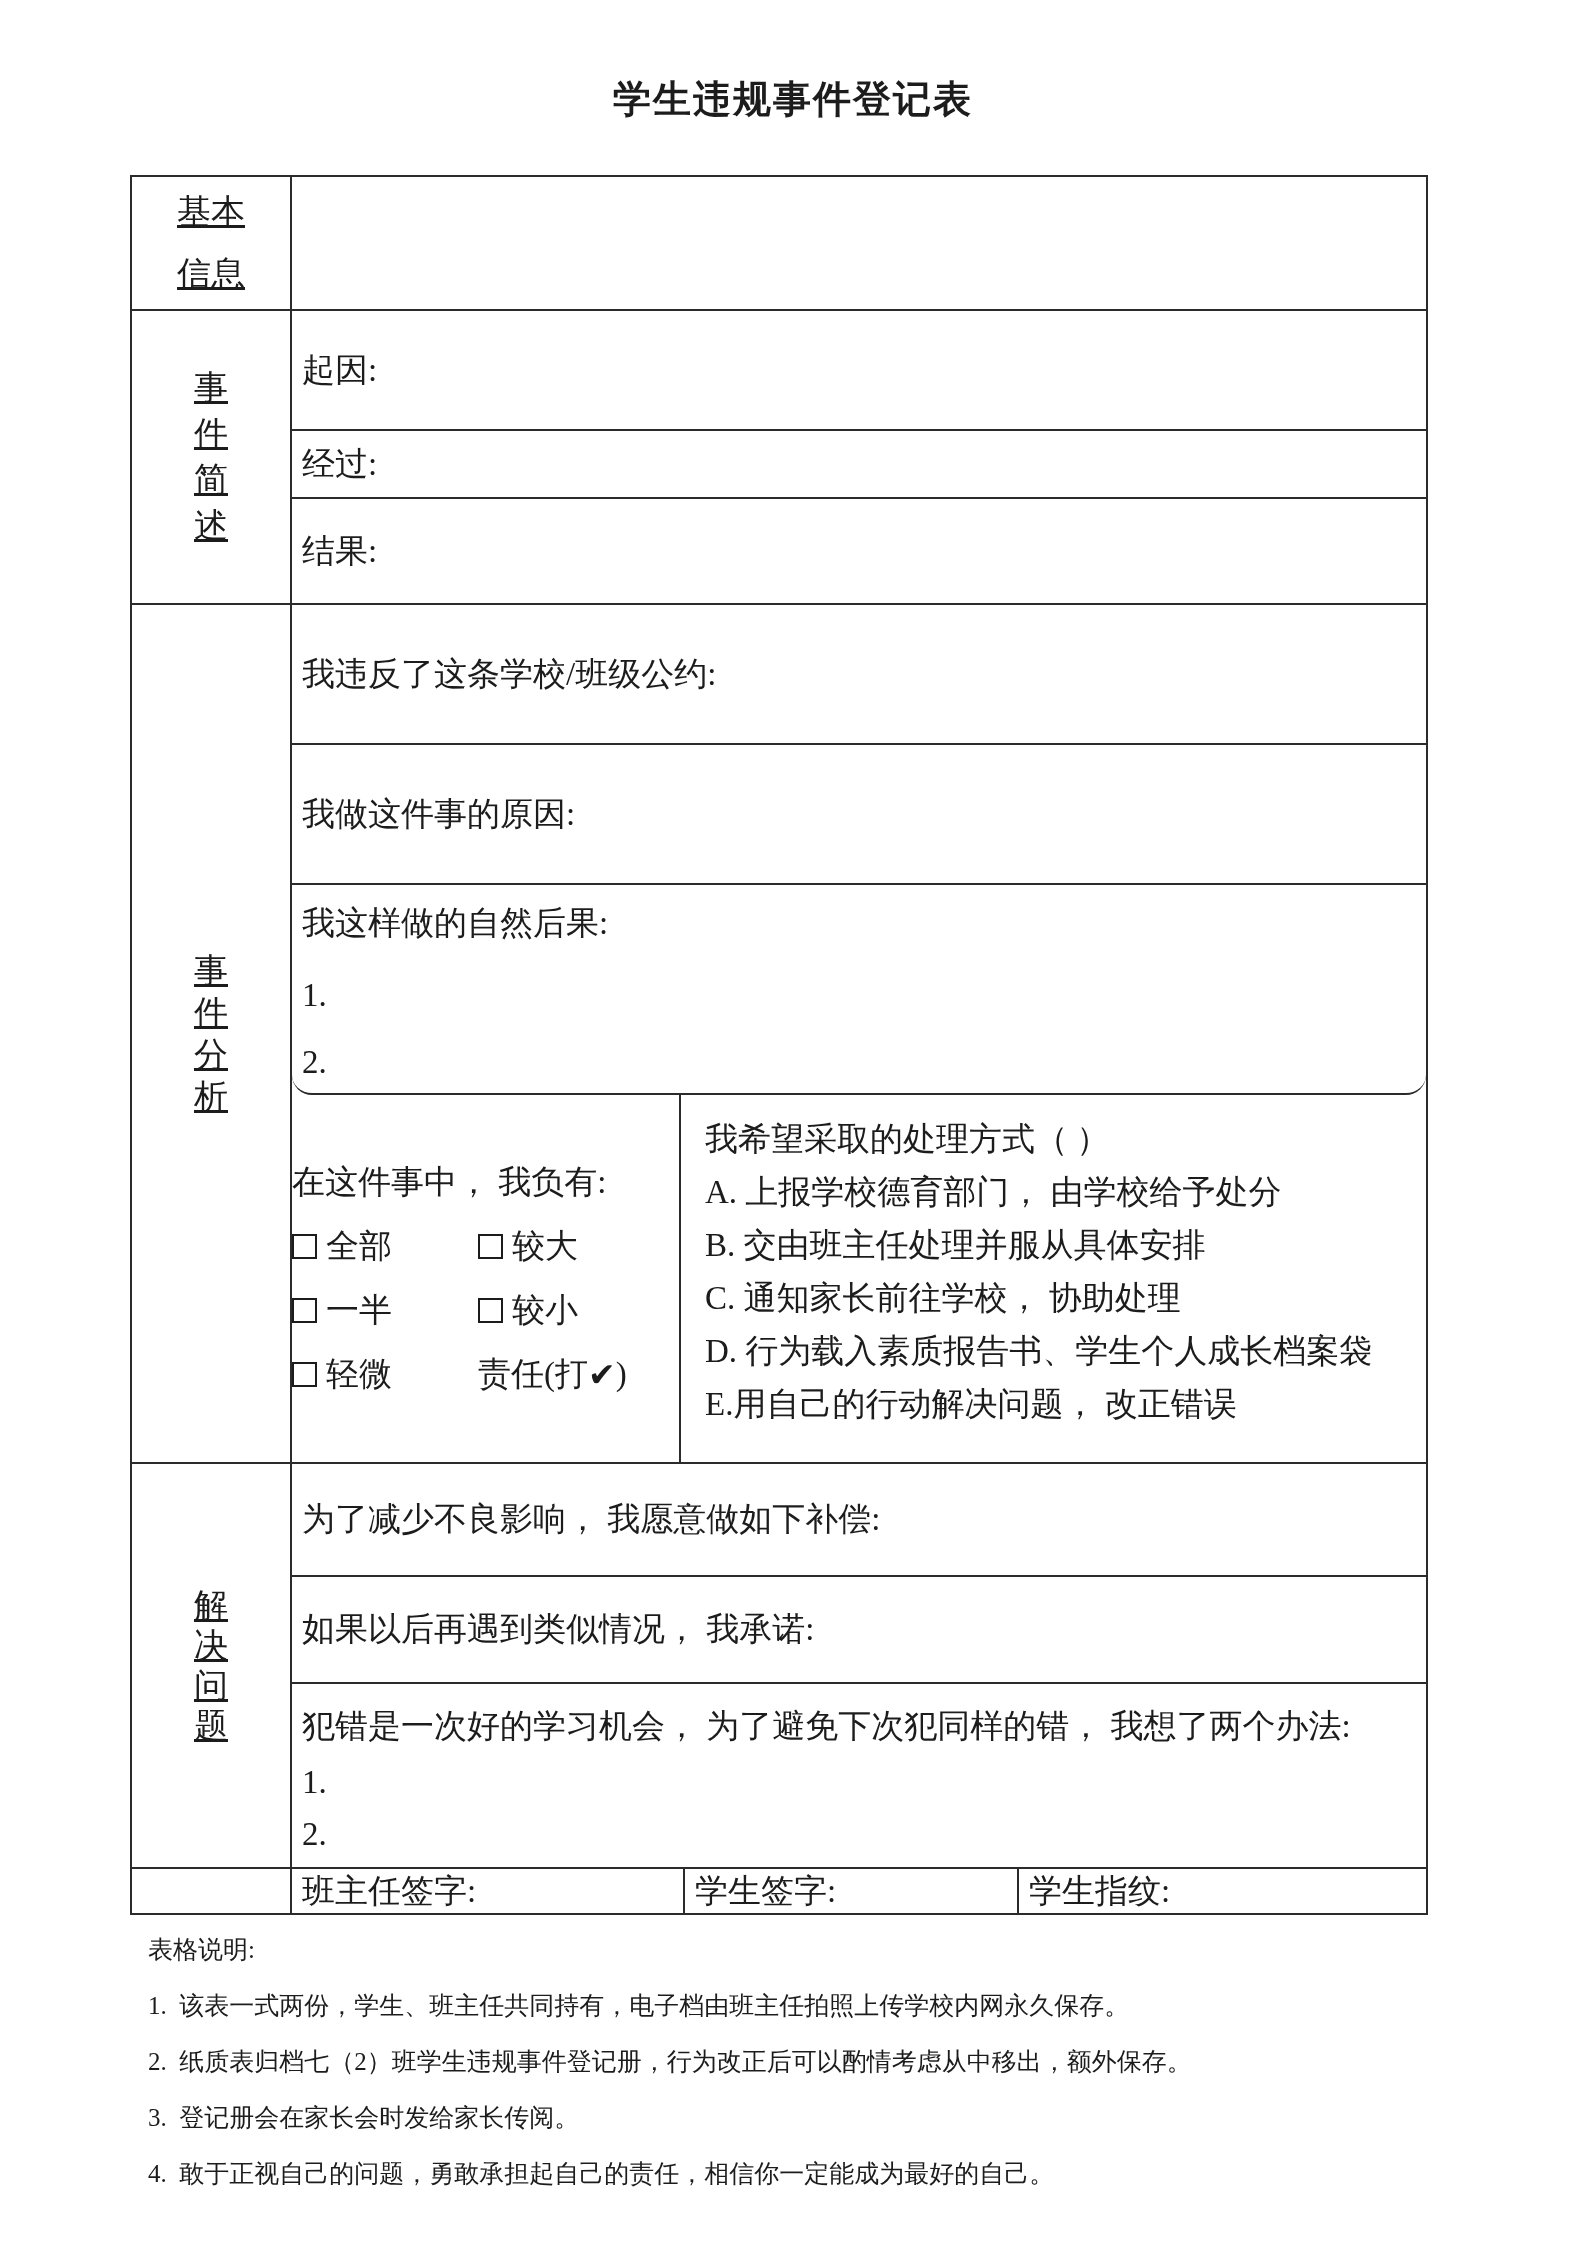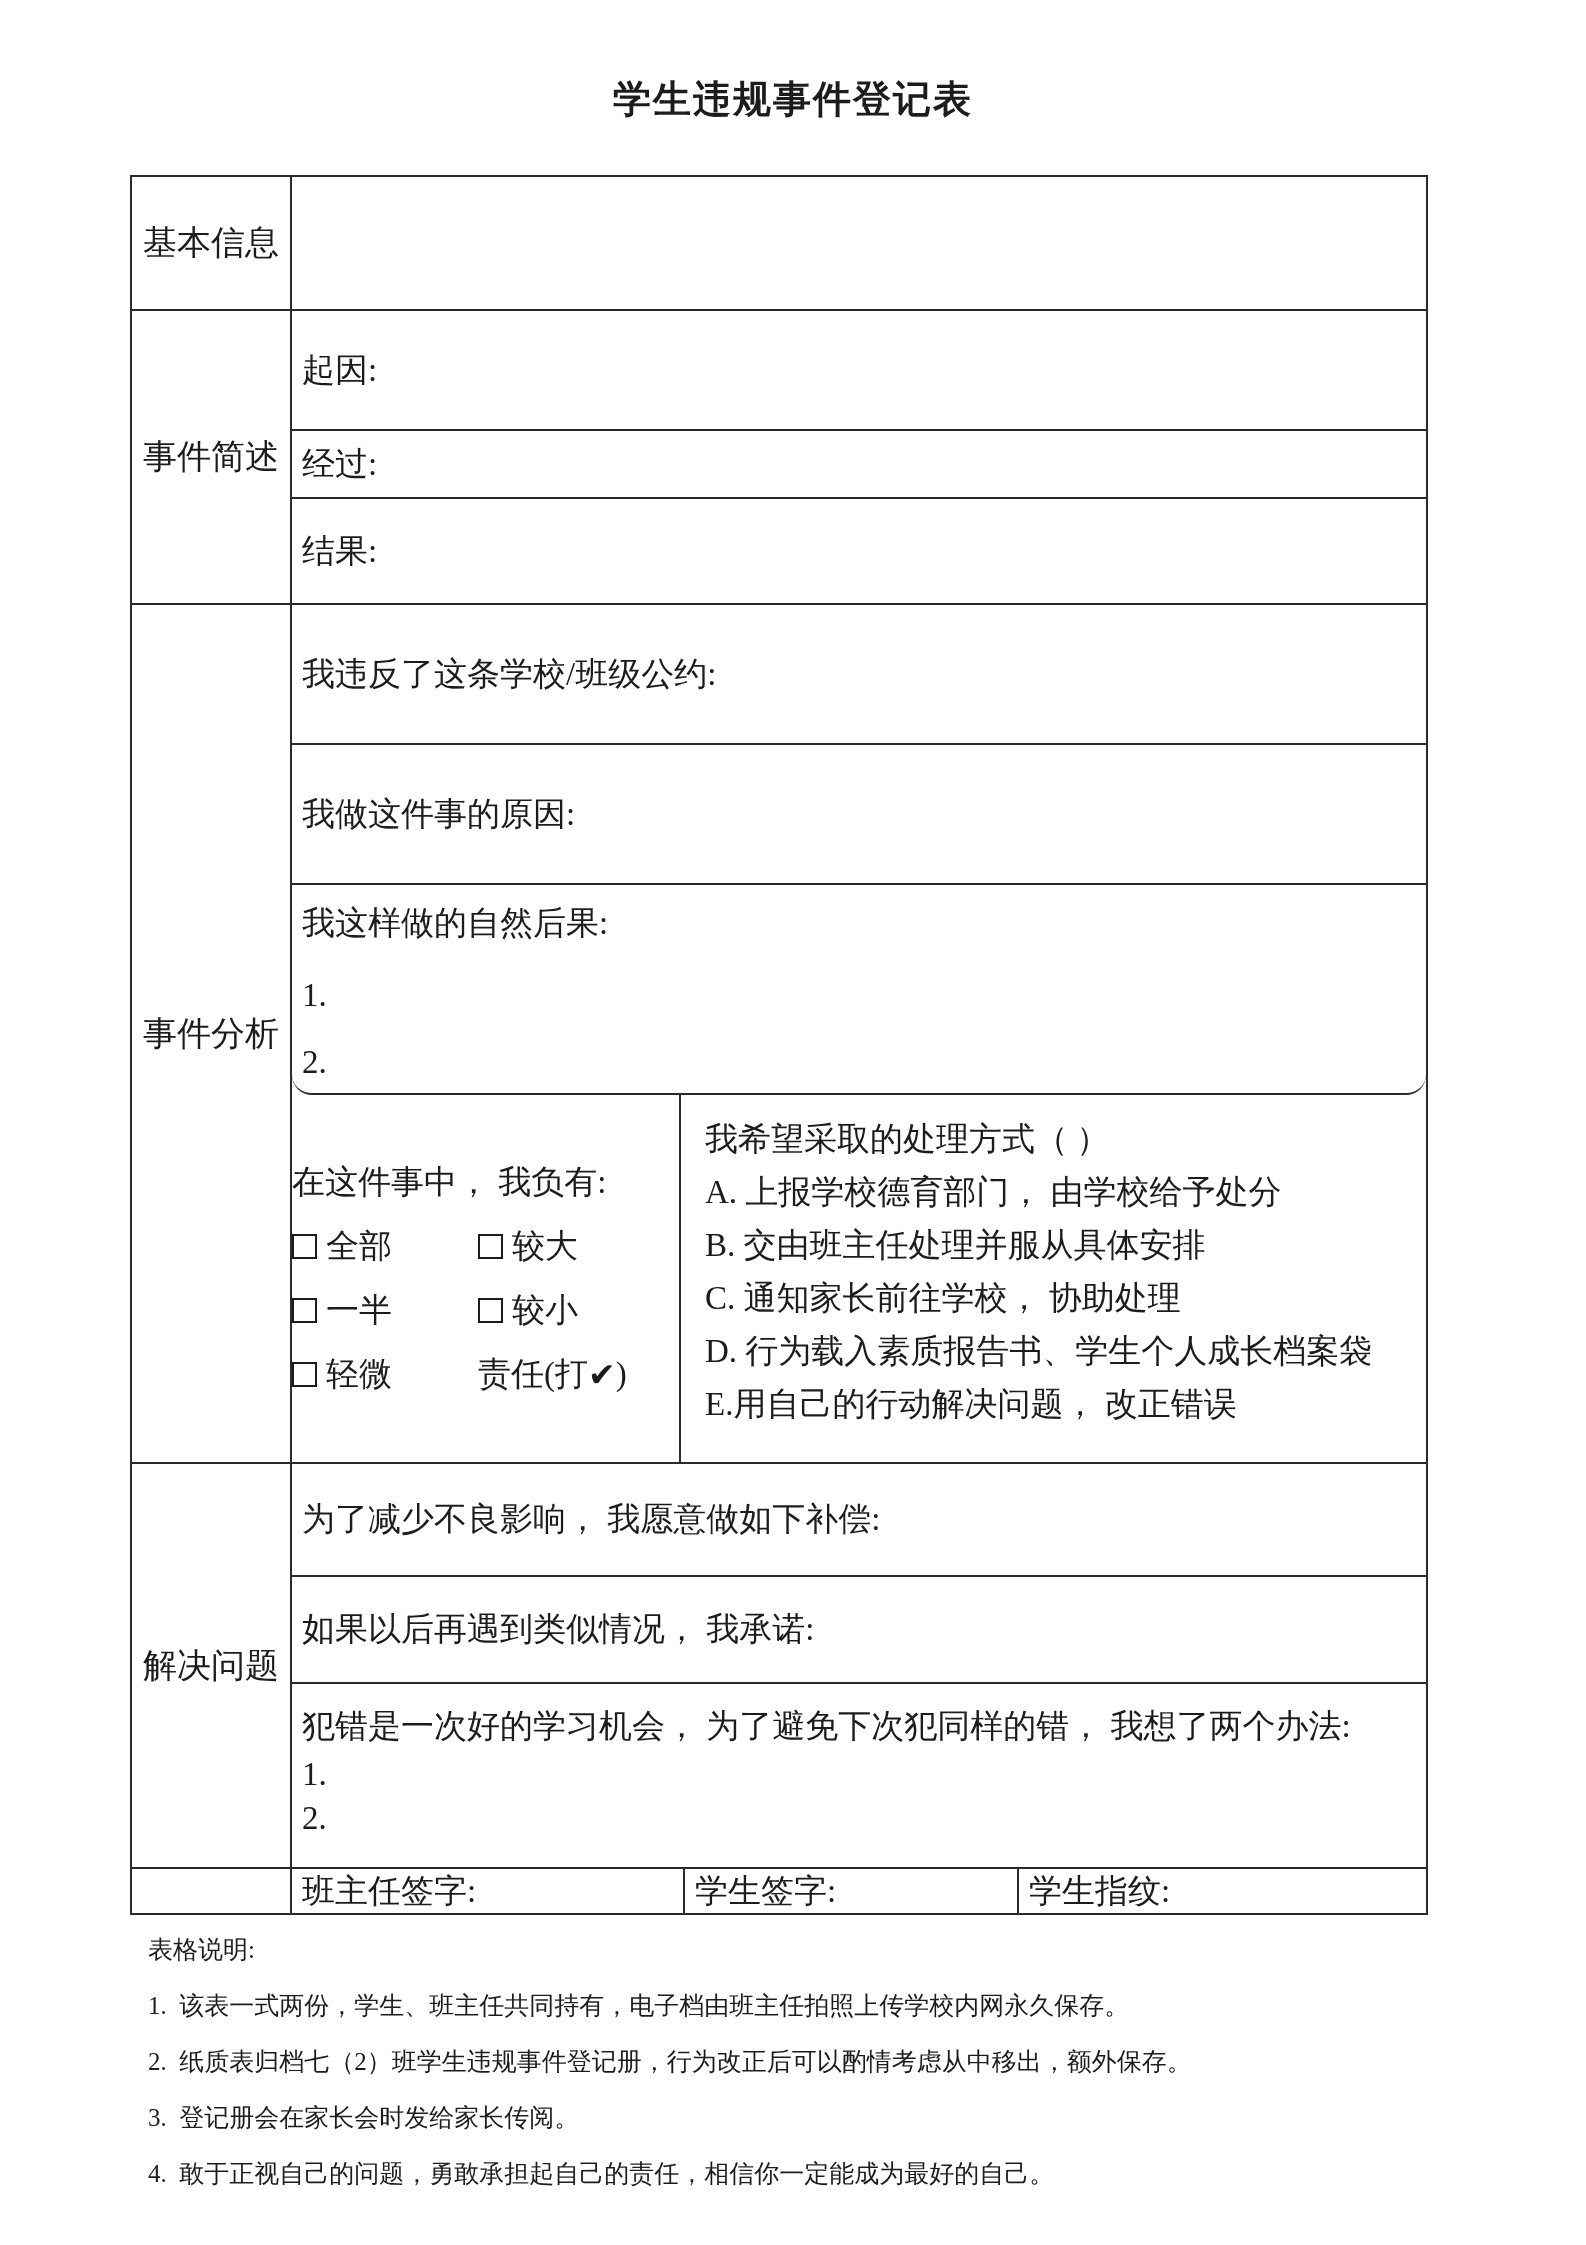--- a/index.html
+++ b/index.html
@@ -30,23 +30,23 @@
     width:1298px;height:1740px;
     border:2px solid var(--line);
     display:flex;flex-direction:column;
   }
   .section{display:flex;border-bottom:2px solid var(--line);flex:0 0 auto;}
   .section:last-child{border-bottom:none;flex:1 1 auto;}
 
   .side{
     flex:0 0 160px;width:160px;
     border-right:2px solid var(--line);
-    display:flex;flex-direction:row;
+    display:flex;flex-direction:column;
     align-items:center;justify-content:center;
-    font-size:34px;text-align:left;
+    font-size:34px;text-align:left;text-decoration:underline;
   }
   .side .ch{display:block;}
   .lh62 .ch{line-height:62px;}
   .lh46 .ch{line-height:46px;}
   .lh42 .ch{line-height:42px;}
   .lh40 .ch{line-height:40px;}
 
   .sbody{flex:1 1 auto;display:flex;flex-direction:column;min-width:0;}
   .row{
     border-bottom:2px solid var(--line);
@@ -90,21 +90,21 @@
     width:25px;height:25px;border:2px solid var(--ink);
     margin-right:9px;flex:0 0 auto;background:#fff;
   }
   .handle-cell{
     flex:1 1 auto;padding:18px 8px 0 24px;
     font-size:33px;line-height:53px;
   }
   .check{font-family:"DejaVu Sans",sans-serif;font-weight:bold;}
 
   
-  .methods{padding:20px 10px 30px 10px;justify-content:flex-start;}
+  .methods{padding:20px 10px 14px 10px;justify-content:flex-start;}
 
   
   .c-teacher{flex:0 0 393px;}
   .c-student{flex:0 0 334px;}
 
   
   .notes{
     position:absolute;left:148px;top:1934px;width:1310px;
     font-size:25px;line-height:31px;
   }

